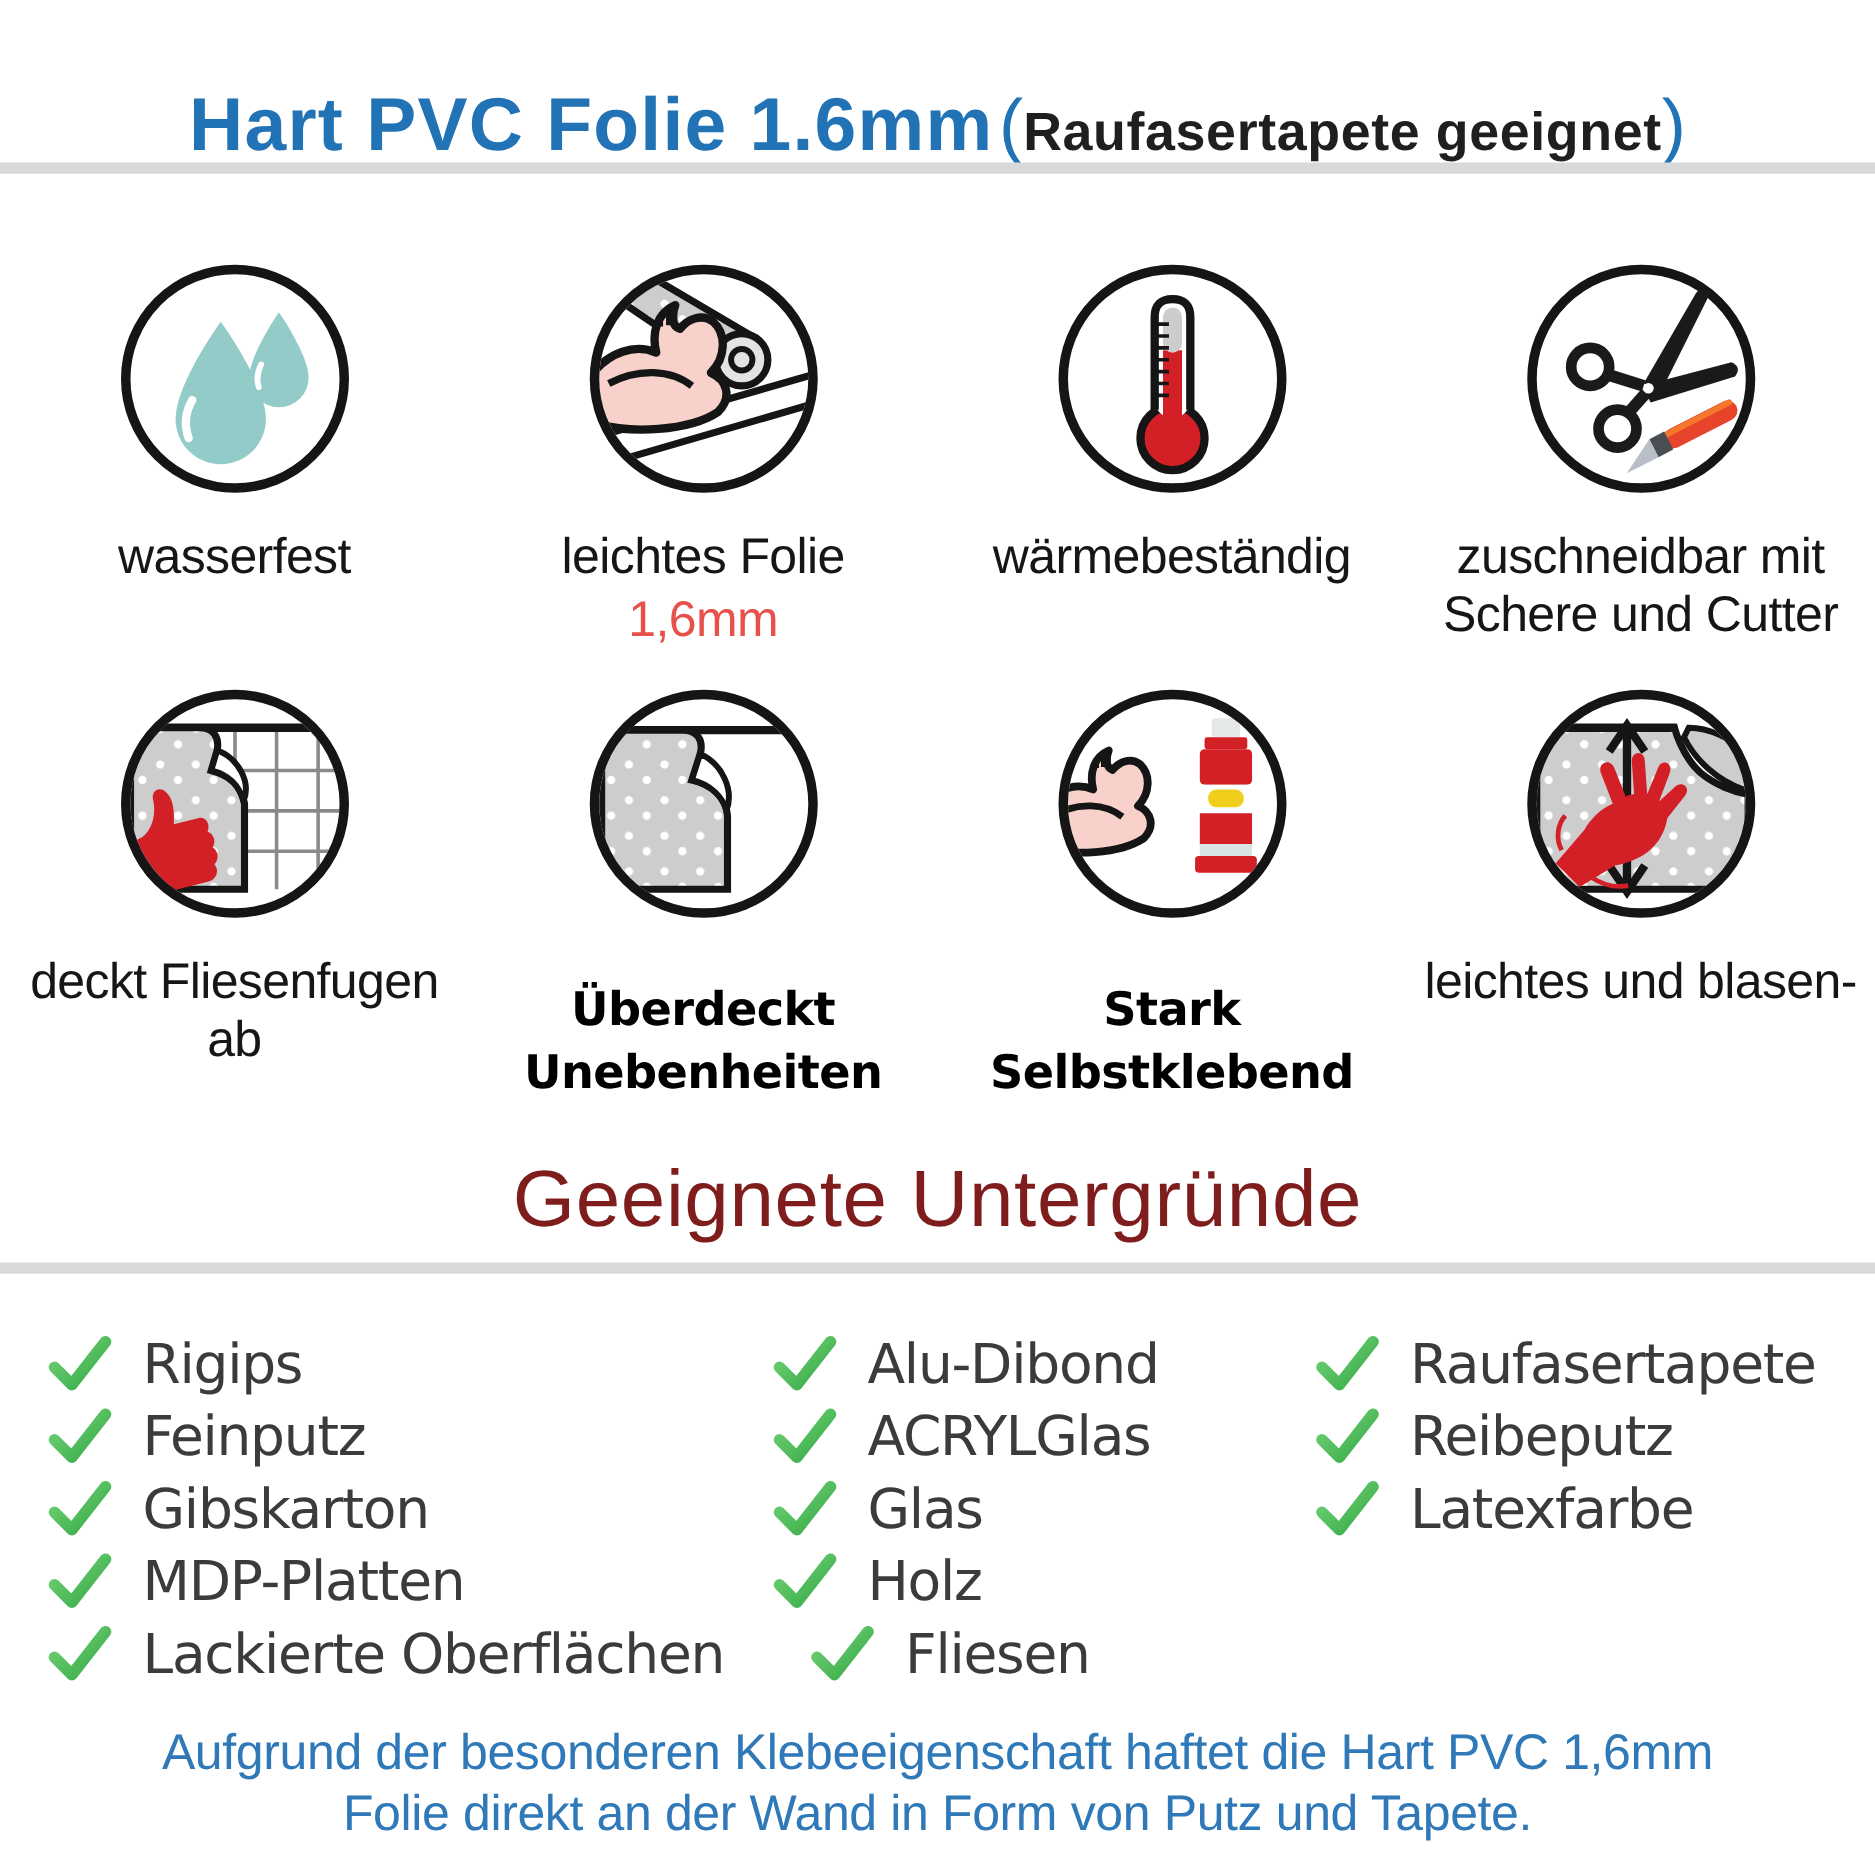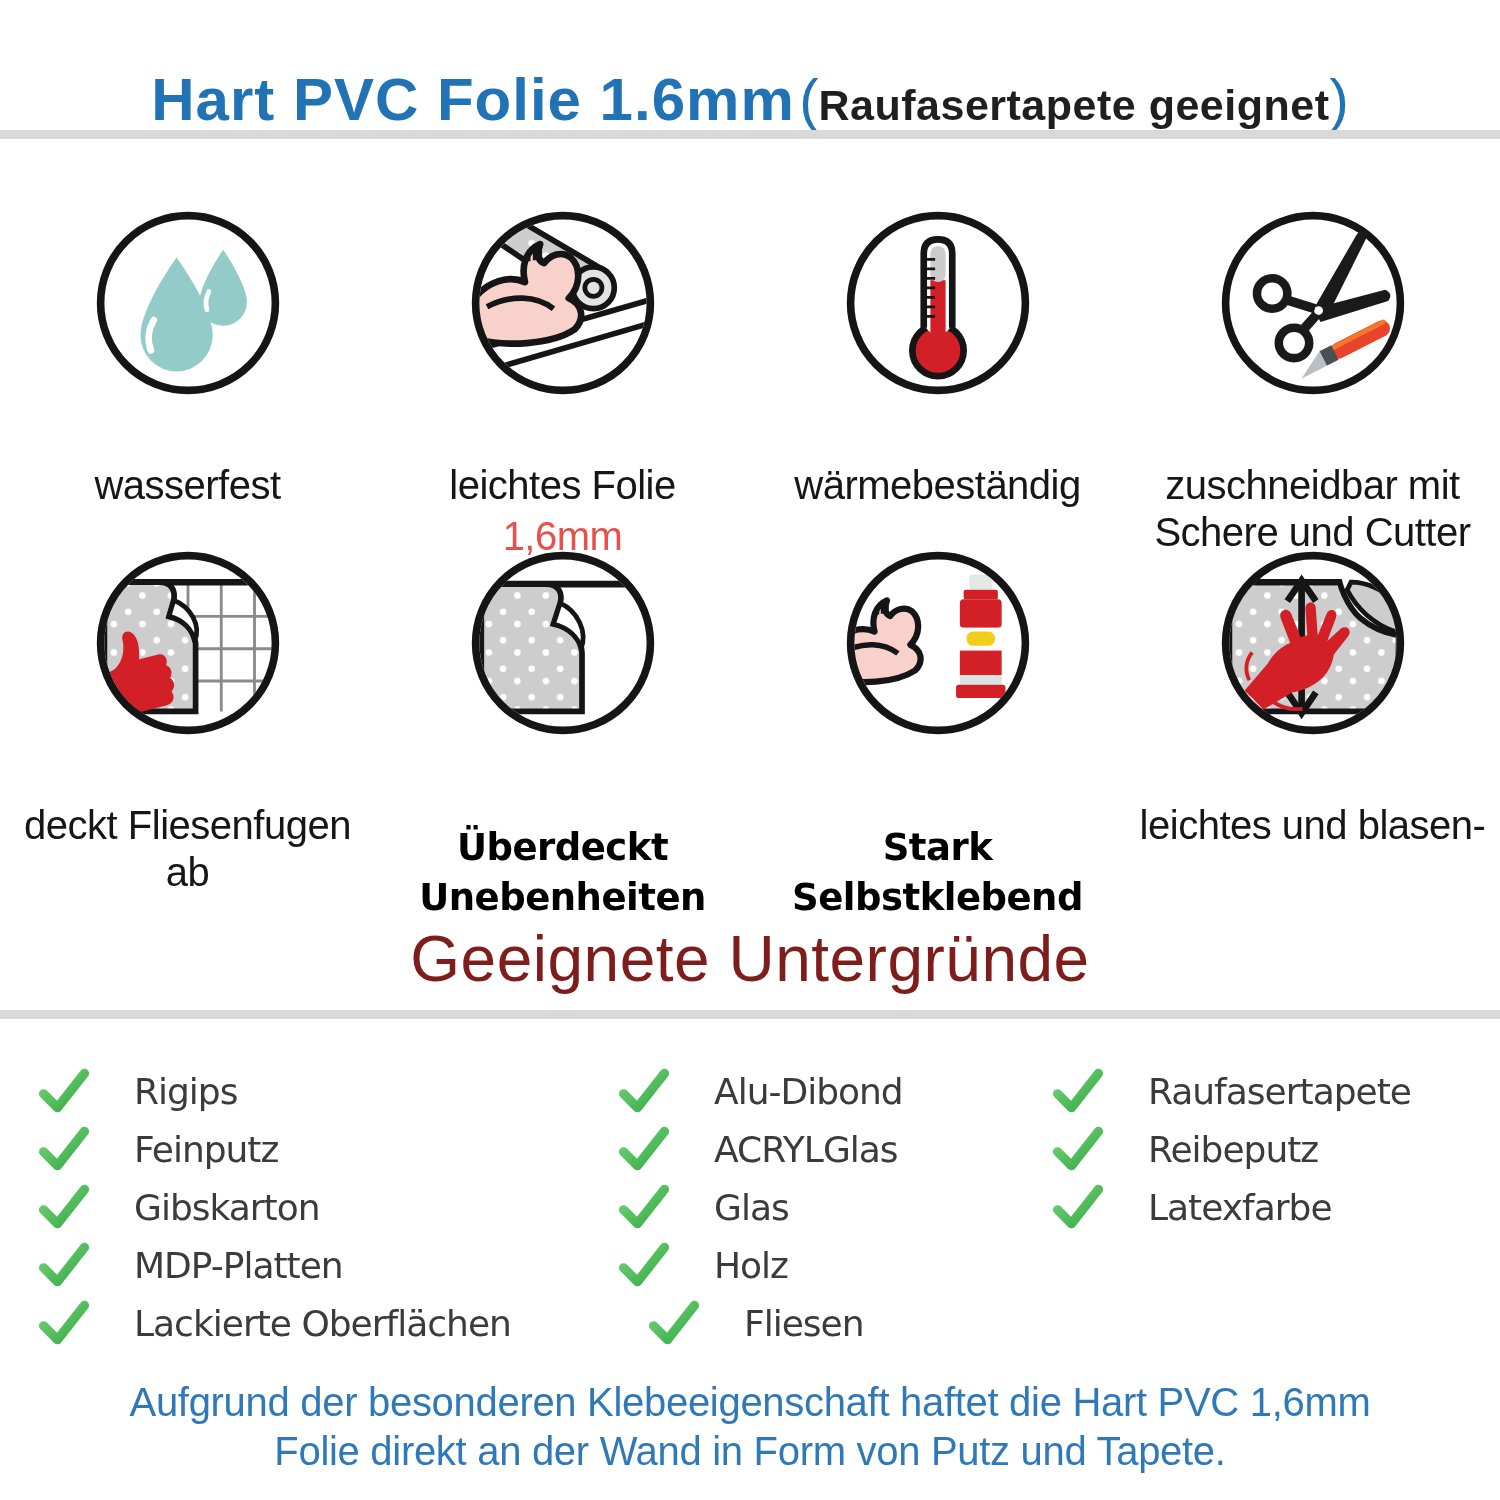--- a/index.html
+++ b/index.html
@@ -12,39 +12,39 @@
   .t-paren{color:#2173b5;font-size:58px;font-weight:400;}
   .t-sub{color:#1f1f1f;font-size:43px;font-weight:700;letter-spacing:0.5px;}
 
   .bar{position:absolute;left:0;width:1500px;height:9px;background:#d9d9d9;}
   .bar1{top:130px;}
   .bar2{top:1010px;}
 
   
   .features{position:absolute;top:208px;left:0;width:1500px;
             display:grid;grid-template-columns:repeat(4,375px);}
-  .feature{height:340px;display:flex;flex-direction:column;align-items:center;gap:40px;}
+  .feature{height:340px;display:flex;flex-direction:column;align-items:center;}
   .fi{width:190px;height:190px;flex:none;}
   .flabel{margin-top:24px;text-align:center;font-size:40px;line-height:47px;
           color:#161616;letter-spacing:-0.5px;}
   .flabel span{display:block;}
   .flabel .red{color:#e8504b;margin-top:4px;}
   .feature.em .flabel{font-family:"DejaVu Sans",sans-serif;font-weight:700;
                       font-size:37px;line-height:50px;letter-spacing:-0.5px;color:#000;margin-top:45px;}
 
   
   .section-title{position:absolute;top:922px;left:0;width:1500px;text-align:center;
                  color:#7f1d1d;font-size:64px;font-weight:500;letter-spacing:0.5px;}
   .surfaces{position:absolute;top:1062px;left:0;width:1500px;height:310px;}
   .scol{position:absolute;top:0;display:flex;flex-direction:column;}
   .scol1{left:38px;}
   .scol2{left:618px;}
   .scol3{left:1052px;}
-  .sitem{display:flex;align-items:center;gap:44px;height:58px;
-         font-family:"DejaVu Sans",sans-serif;font-size:36px;color:#3b3b3b;
+  .sitem{display:flex;align-items:center;gap:24px;height:58px;
+         font-family:"DejaVu Sans",sans-serif;font-size:44px;color:#3b3b3b;
          letter-spacing:-1px;white-space:nowrap;}
   .sitem svg{width:52px;height:52px;flex:none;}
   .sitem.offset{margin-left:30px;align-items:center;}
 
   
   .footer{position:absolute;top:1378px;left:0;width:1500px;text-align:center;
           color:#3079b8;font-size:40px;line-height:49px;letter-spacing:-0.3px;}
 </style>
 </head>
 <body>

